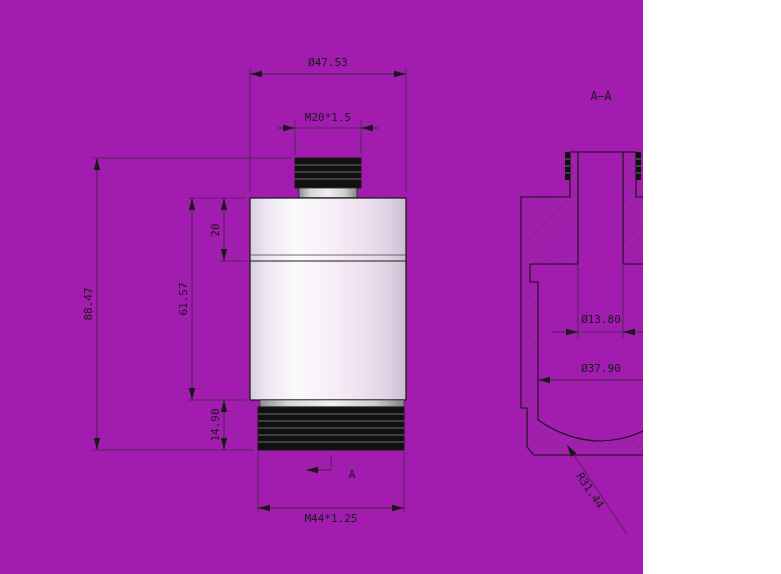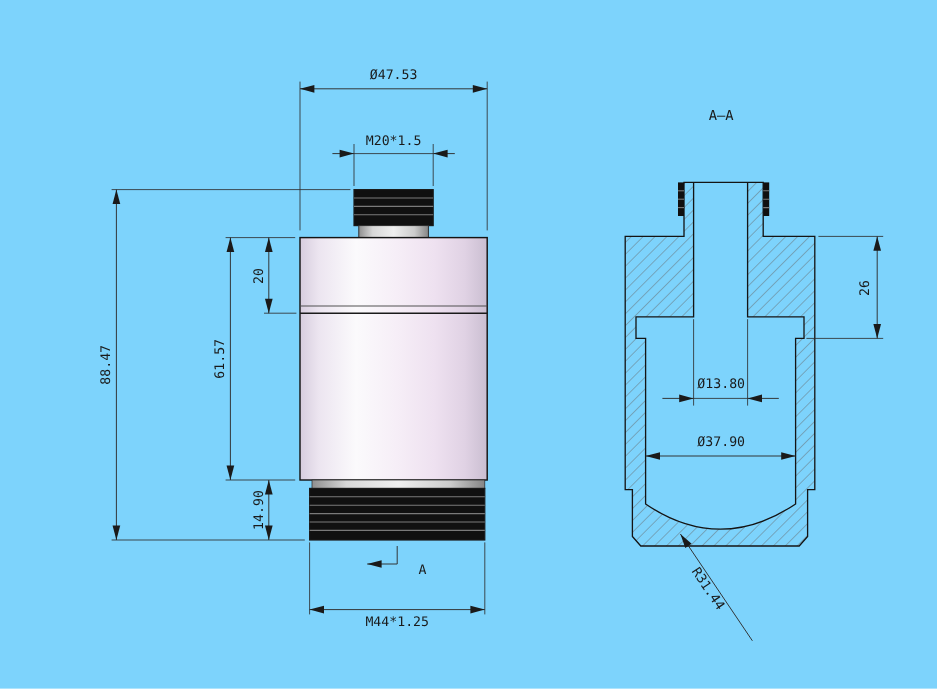--- a/index.html
+++ b/index.html
@@ -1,21 +1,21 @@
 <!DOCTYPE html>
 <html style="--line: #1a1a1a; --body-tint: #ece2f0; --thread: #101010; --hatch: #666666;"><head>
 <meta charset="utf-8">
 <style>
   :root { --line: #1a1a1a; }
   html, body { margin: 0; padding: 0; background: #ffffff; }
   .canvas {
     position: relative;
-    width: 781px;
+    width: 643px;
     height: 574px;
-    background: #7dd3fc;
+    background: #a21caf;
     overflow: hidden;
     font-family: "DejaVu Sans Mono", monospace;
   }
   svg { display: block; }
   text.dim {
     font-family: "DejaVu Sans Mono", monospace;
     font-size: 11px;
     fill: var(--line);
   }
   text.title {

